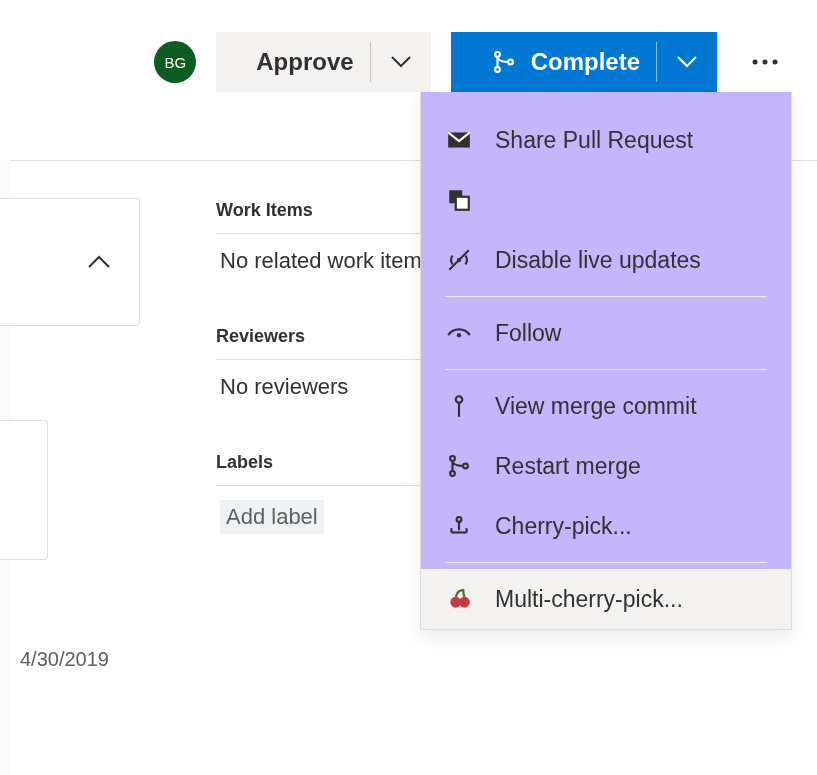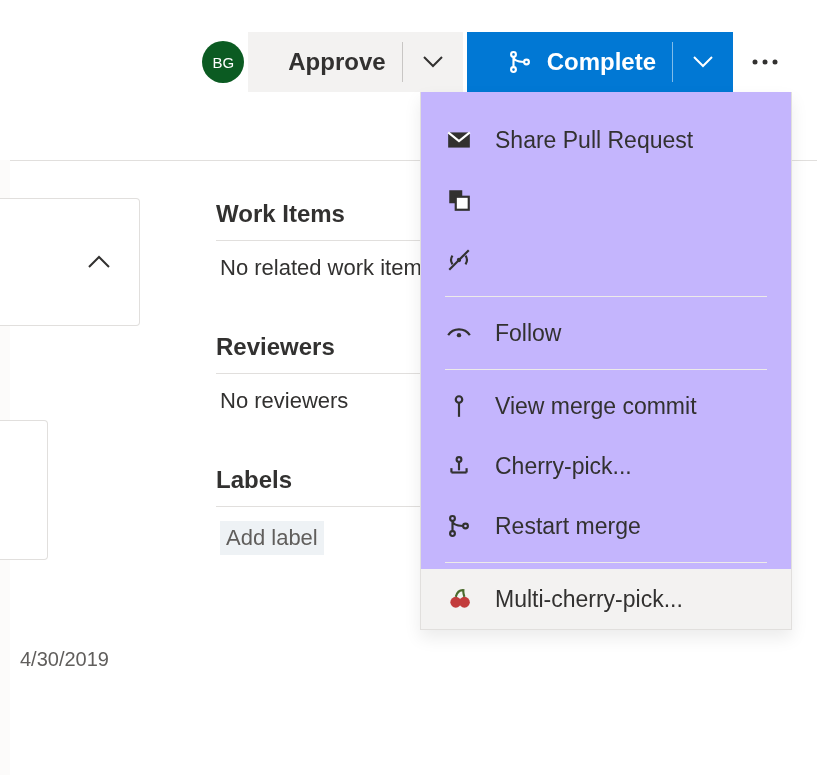--- a/index.html
+++ b/index.html
@@ -12,21 +12,21 @@
     overflow: hidden;
   }
 
   
   .toolbar {
     position: absolute;
     top: 32px;
     right: 24px;
     display: flex;
     align-items: center;
-    gap: 4px;
+    gap: 20px;
   }
   .avatar {
     width: 42px; height: 42px; border-radius: 50%;
     background: #0b5b22;
     color: #ffffff;
     font-size: 15px;
     display: flex; align-items: center; justify-content: center;
   }
   .split-btn {
     display: flex; align-items: center;
@@ -98,21 +98,21 @@
     top: 200px;
     width: 340px;
     font-size: 22px;
   }
   .sec { margin-bottom: 52px; }
   .sec-title {
     font-weight:700;
     color:#323130;
     padding-bottom:12px;
     border-bottom:1px solid #e1dfdd;
-    font-size:24px;
+    font-size:18px;
   }
   .sec-body {
     padding:14px 0 0 4px;
     color:#323130;
     font-size:22px;
   }
   .add-label-chip {
     display:inline-block;
     background:#eef2f5;
     color:#605e5c;
@@ -243,20 +243,21 @@
           <use href="#ic-save"></use>
         </svg>
       </span>
     </div>
     <div class="menu-item">
       <span class="mi-icon">
         <svg width="26" height="26" viewBox="0 0 24 24">
           <use href="#ic-liveoff"></use>
         </svg>
       </span>
+      <span class="mi-label">Disable live updates</span>
     </div>
     <div class="menu-sep"></div>
     <div class="menu-item">
       <span class="mi-icon">
         <svg width="26" height="26" viewBox="0 0 24 24">
           <use href="#ic-eye"></use>
         </svg>
       </span>
       <span class="mi-label">Follow</span>
     </div>
@@ -265,32 +266,32 @@
       <span class="mi-icon">
         <svg width="26" height="26" viewBox="0 0 24 24">
           <use href="#ic-commit"></use>
         </svg>
       </span>
       <span class="mi-label">View merge commit</span>
     </div>
     <div class="menu-item">
       <span class="mi-icon">
         <svg width="26" height="26" viewBox="0 0 24 24">
+          <use href="#ic-merge"></use>
+        </svg>
+      </span>
+      <span class="mi-label">Restart merge</span>
+    </div>
+    <div class="menu-item">
+      <span class="mi-icon">
+        <svg width="26" height="26" viewBox="0 0 24 24">
           <use href="#ic-cherry"></use>
         </svg>
       </span>
       <span class="mi-label">Cherry-pick...</span>
-    </div>
-    <div class="menu-item">
-      <span class="mi-icon">
-        <svg width="26" height="26" viewBox="0 0 24 24">
-          <use href="#ic-merge"></use>
-        </svg>
-      </span>
-      <span class="mi-label">Restart merge</span>
     </div>
     <div class="menu-sep"></div>
     <div class="menu-item highlight">
       <span class="mi-icon">
         <svg width="26" height="26" viewBox="0 0 24 24">
           <use href="#ic-multicherry"></use>
         </svg>
       </span>
       <span class="mi-label">Multi-cherry-pick...</span>
     </div>

